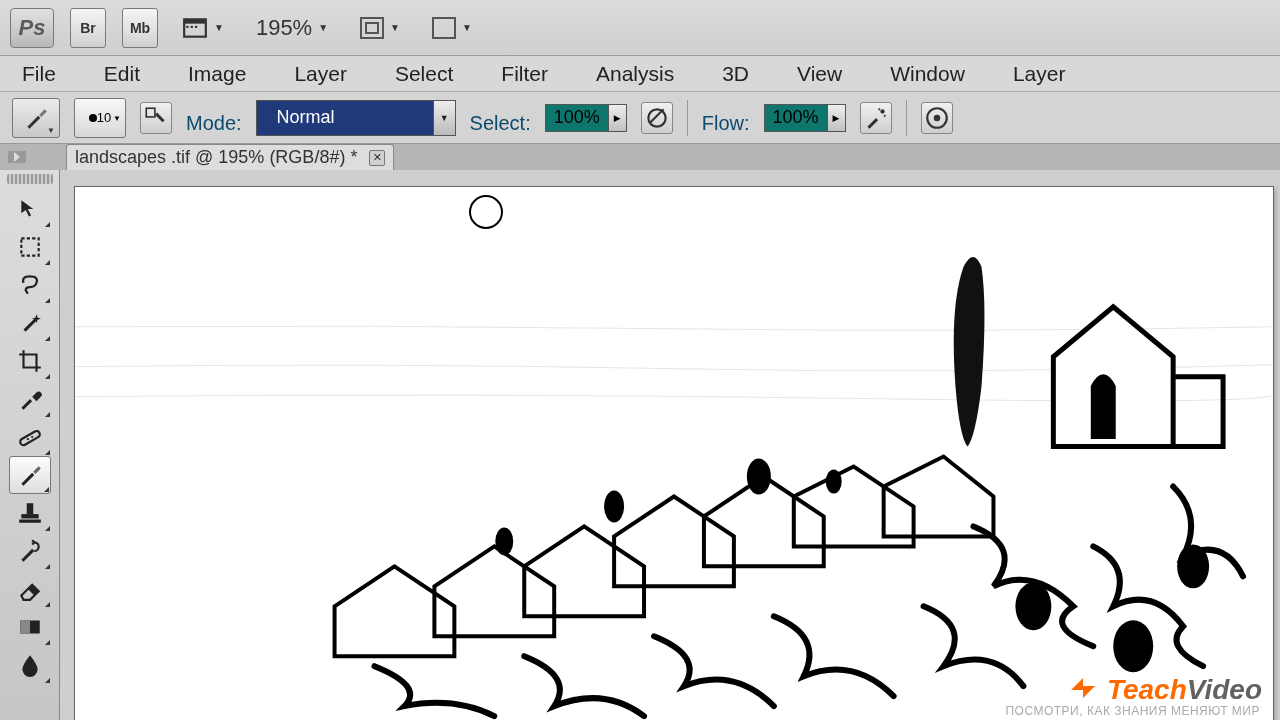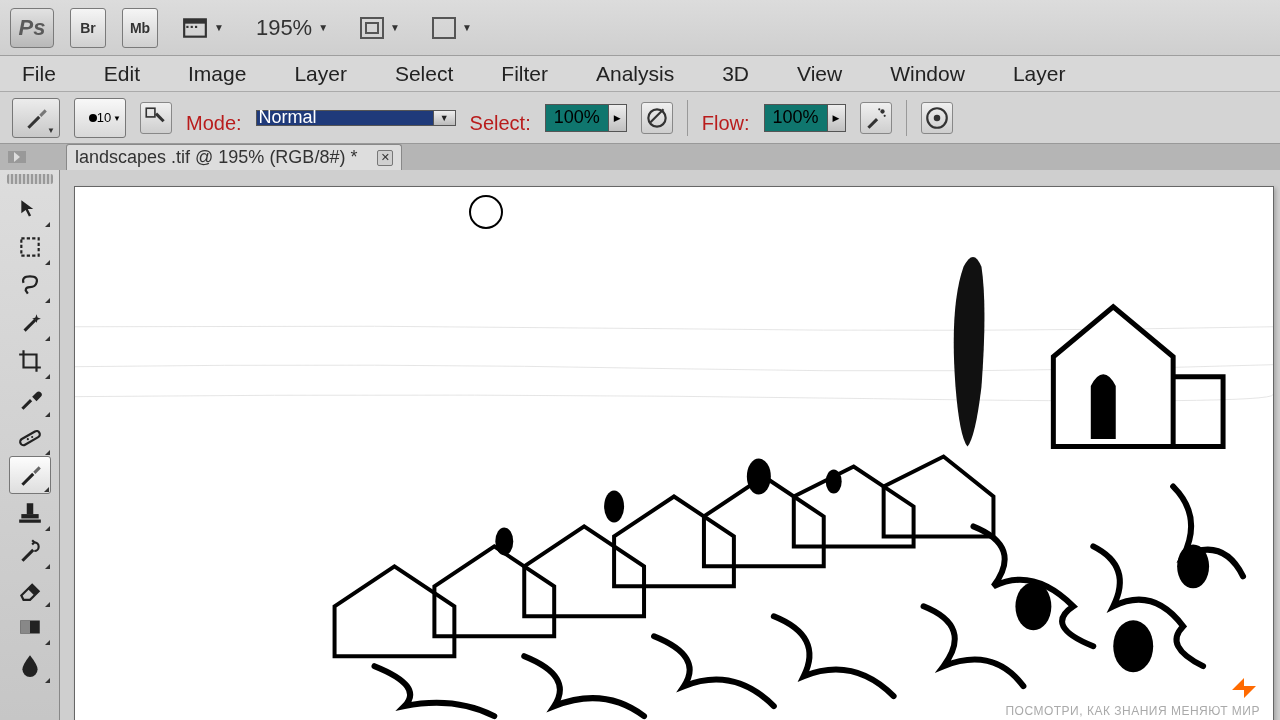--- a/index.html
+++ b/index.html
@@ -21,30 +21,30 @@
   
   
   .options-bar { height: 52px; background: #d4d4d4; border-bottom: 1px solid #999; display:flex; align-items:center; padding: 0 12px; gap: 14px; }
   .opt-tool { width:48px; height:40px; background: linear-gradient(#ececec,#c8c8c8); border:1px solid #777; border-radius:3px; display:flex; align-items:center; justify-content:center; position:relative; }
   .opt-tool .arr { position:absolute; right:4px; bottom:2px; font-size:8px; color:#333; }
   .brush-preview { width:52px; height:40px; background: linear-gradient(#f8f8f8,#d8d8d8); border:1px solid #777; border-radius:3px; display:flex; flex-direction:row; align-items:center; justify-content:center; position:relative; }
   .brush-preview .dot { width:8px; height:8px; background:#000; border-radius:50%; }
   .brush-preview .num { font-size:13px; }
   .brush-preview .arr { position:absolute; right:4px; top:50%; transform:translateY(-50%); font-size:8px; }
   .opt-icon { width:32px; height:32px; background: linear-gradient(#f0f0f0,#cecece); border:1px solid #888; border-radius:3px; display:flex; align-items:center; justify-content:center; }
-  .opt-label { font-size:20px; color:#b91c1c;margin-top:11px; }
-  .mode-select { width: 200px; height: 16px; background: #1f3a7a; color:#fff; border:1px solid #555; display:flex; align-items:center; padding:0 2px; font-size:18px; position:relative; }
+  .opt-label { font-size:20px; color:#0c4a6e;margin-top:11px; }
+  .mode-select { width: 200px; height: 36px; background: #1f3a7a; color:#fff; border:1px solid #555; display:flex; align-items:center; padding:0 20px; font-size:18px; position:relative; }
   .mode-select .dd { position:absolute; right:0; top:0; width:22px; height:100%; background: linear-gradient(#eee,#bbb); border-left:1px solid #555; color:#222; display:flex; align-items:center; justify-content:center; font-size:9px; }
   .value-box { width:64px; height:28px; background:#0f766e; border:1px solid #555; display:flex; align-items:center; justify-content:center; font-size:18px; position:relative; }
   .value-arrow { width:18px; height:28px; background: linear-gradient(#eee,#c0c0c0); border:1px solid #555; border-left:none; display:flex; align-items:center; justify-content:center; font-size:9px; }
   .sep { width:1px; height:36px; background:#999; }
   
   
   .doc-tab-bar { height: 26px; background: #b5b5b5; display:flex; align-items:flex-end; padding-left: 68px; }
-  .doc-tab { height: 26px; background: #dddddd; border:1px solid #888; border-bottom: none; border-radius: 3px 3px 0 0; display:flex; align-items:center; padding: 0 8px; gap: 20px; font-size:18px; color:#333; }
+  .doc-tab { height: 26px; background: #dddddd; border:1px solid #888; border-bottom: none; border-radius: 3px 3px 0 0; display:flex; align-items:center; padding: 0 8px; gap: 12px; font-size:18px; color:#333; }
   .doc-tab .close { width:16px; height:16px; border:1px solid #777; background:#d0d0d0; display:flex;align-items:center;justify-content:center; font-size:11px; border-radius:2px; }
   .tab-expand { width:18px; height:12px; background:#999; margin-left:-60px; margin-right:40px; align-self:center; position:relative; }
   .tab-expand::after { content:""; position:absolute; left:4px; top:3px; border-left:5px solid transparent; border-right:5px solid transparent; border-top:6px solid #ddd; transform: rotate(-90deg); }
   
   
   .main { position:absolute; top: 170px; left:0; right:0; bottom:0; display:flex; }
   .tools-panel { width: 60px; background: linear-gradient(#dddddd,#c6c6c6); border-right:1px solid #888; display:flex; flex-direction:column; align-items:center; padding-top:4px; gap:0; }
   .tools-grip { width: 46px; height:10px; background: repeating-linear-gradient(90deg,#999, #999 2px, #ccc 2px, #ccc 4px); border-radius:2px; margin-bottom:6px; }
   .tool { width:42px; height:38px; display:flex; align-items:center; justify-content:center; position:relative; border-radius:3px; margin:0; }
   .tool.active { background: linear-gradient(#fdfdfd,#dedede); border:1px solid #777; }
@@ -324,14 +324,15 @@
       </svg>
       <div class="brush-cursor"></div>
     </div>
   </div>
 </div>
 
 <div class="watermark">
   <svg width="36" height="36" viewBox="0 0 36 36">
     <path d="M6 18 L18 6 L18 14 L30 14 L18 26 L18 18 Z" fill="#ff6a00"></path>
   </svg>
+  <span class="txt1"><span class="accent">Teach</span><span>Video</span></span>
 </div>
 <div class="watermark-sub">ПОСМОТРИ, КАК ЗНАНИЯ МЕНЯЮТ МИР</div>
 
 </body></html>

